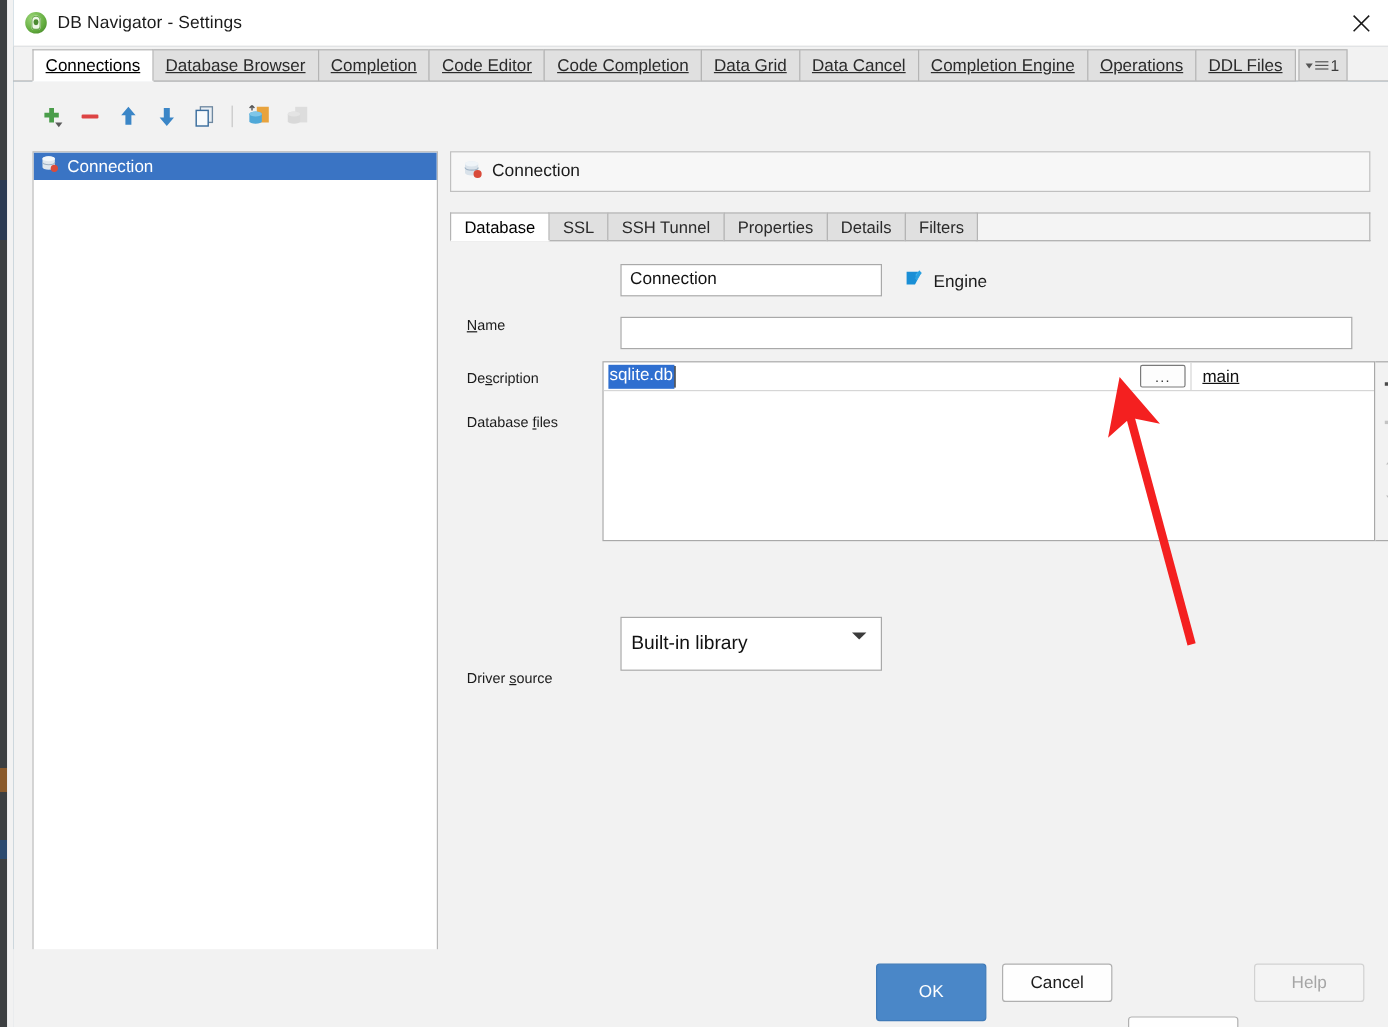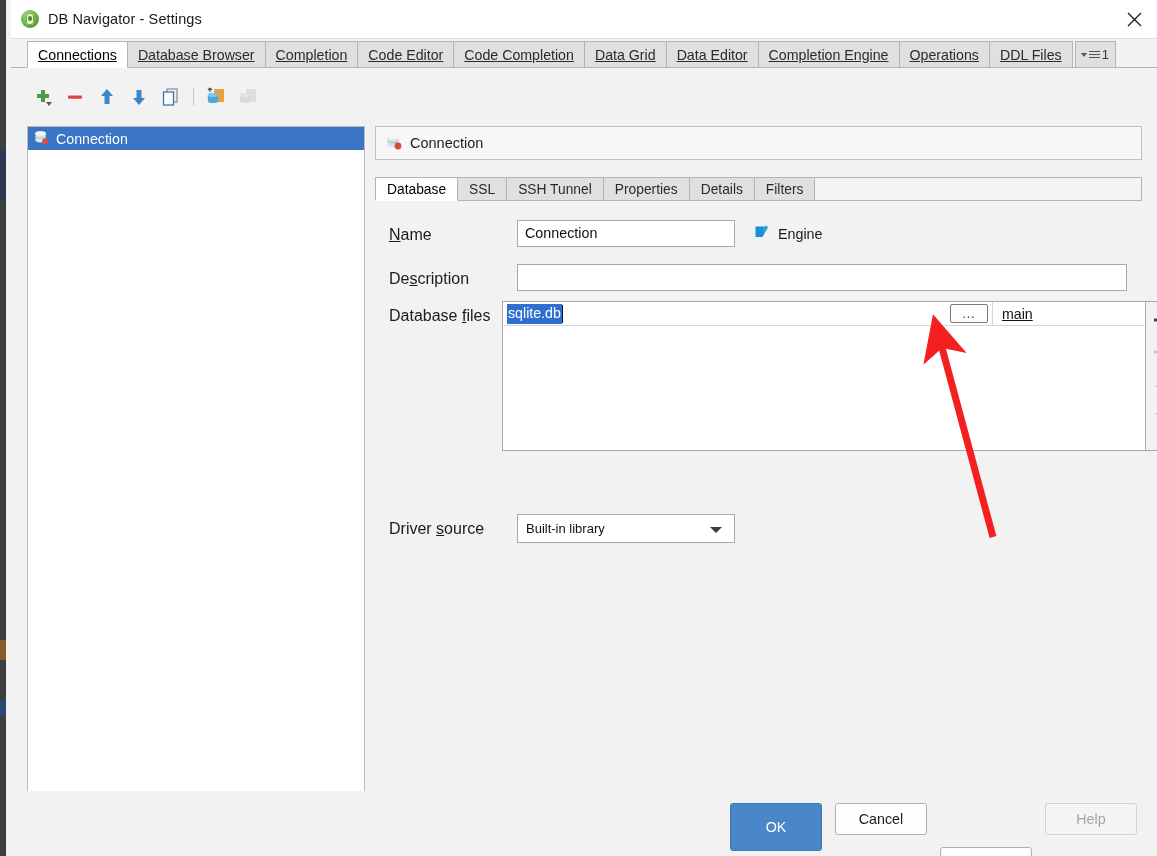--- a/index.html
+++ b/index.html
@@ -180,21 +180,21 @@
     border: 1px solid #b4b4b4; border-left: none;
     margin-left: -1px;
   }
 
   .form {
     position: relative;
     margin-top: 19px;
     height: 560px;
   }
   .lbl {
-    position: absolute; font-size: 16px; color: #1b1b1b; white-space: nowrap;
+    position: absolute; font-size: 12px; color: #1b1b1b; white-space: nowrap; margin-top: 38px;
   }
   .lbl u { text-decoration: underline; }
 
   .txt {
     position: absolute;
     background: #fff; border: 1px solid #a9a9a9;
     font-size: 14.3px; color: #111;
     padding: 0 7px; line-height: 25px; height: 27px;
     cursor: text;
   }
@@ -241,22 +241,22 @@
     border: 1px solid #a9a9a9; border-left: none;
     display: flex; flex-direction: column; align-items: center;
     padding-top: 6px; gap: 8px;
   }
   .sbtn { width: 24px; height: 24px; display:flex; align-items:center; justify-content:center; cursor: default; }
 
   
   .combo {
     position: absolute;
     background: #fff; border: 1px solid #a9a9a9;
-    height: 29px; display: flex; align-items: center;
-    font-size: 13px; color: #111; padding-left: 8px;
+    height: 45px; display: flex; align-items: center;
+    font-size: 16px; color: #111; padding-left: 8px;
     cursor: default;
   }
   .combo .carrow {
     position: absolute; right: 12px; top: 12px;
     width: 0; height: 0;
     border-left: 6px solid transparent; border-right: 6px solid transparent;
     border-top: 6px solid #3b3b3b;
   }
 
   
@@ -320,21 +320,21 @@
     </div>
   </div>
 
   <div class="tabstrip">
     <div class="tab selected">Connections</div>
     <div class="tab">Database Browser</div>
     <div class="tab">Completion</div>
     <div class="tab">Code Editor</div>
     <div class="tab">Code Completion</div>
     <div class="tab">Data Grid</div>
-    <div class="tab">Data Editor</div>
+    <div class="tab">Data Cancel</div>
     <div class="tab">Completion Engine</div>
     <div class="tab">Operations</div>
     <div class="tab">DDL Files</div>
     <div class="tab-overflow">
       <span class="ovf-caret"></span>
       <span class="ovf-lines">
           <i></i>
           <i></i>
           <i></i>
         </span>

